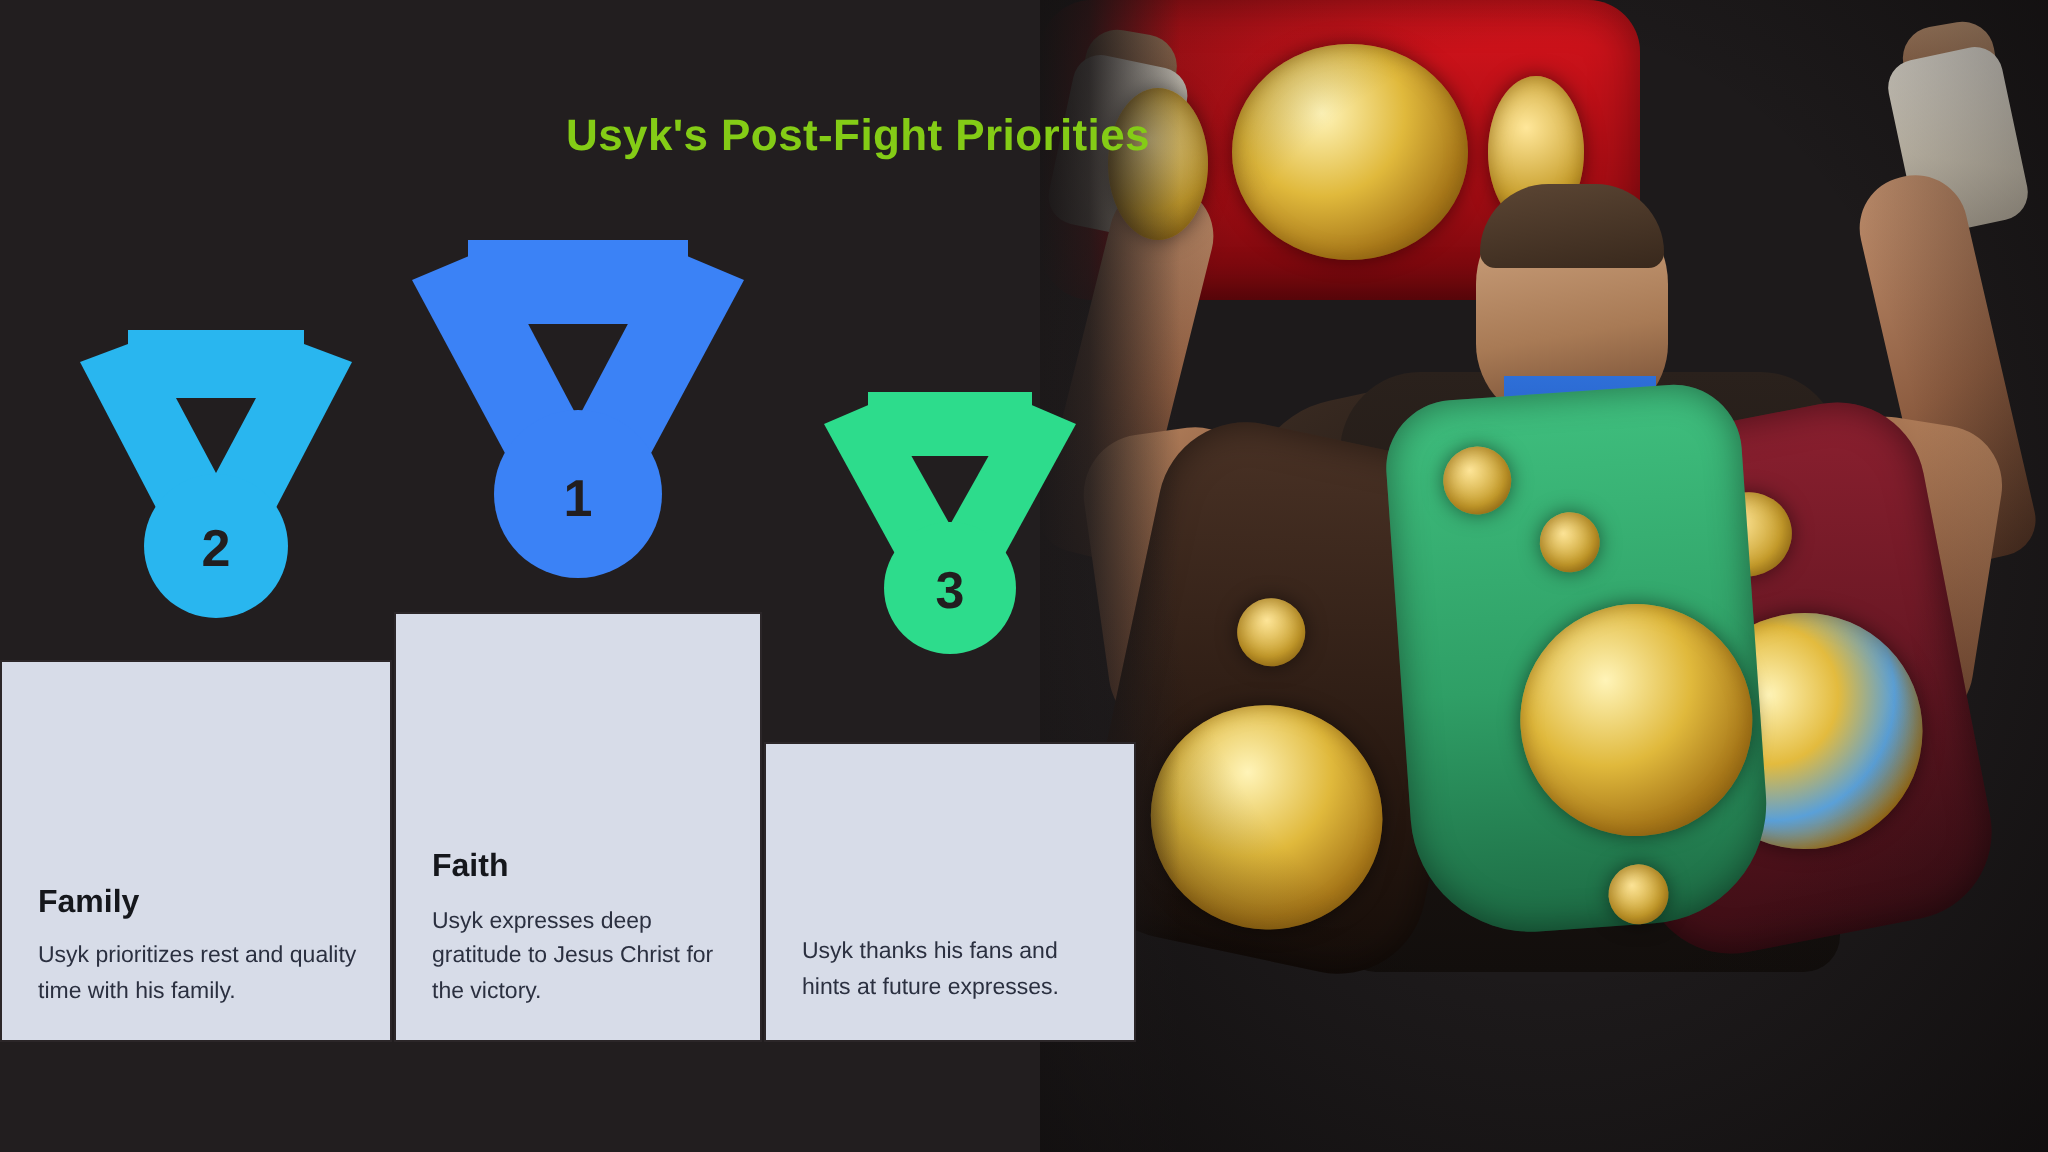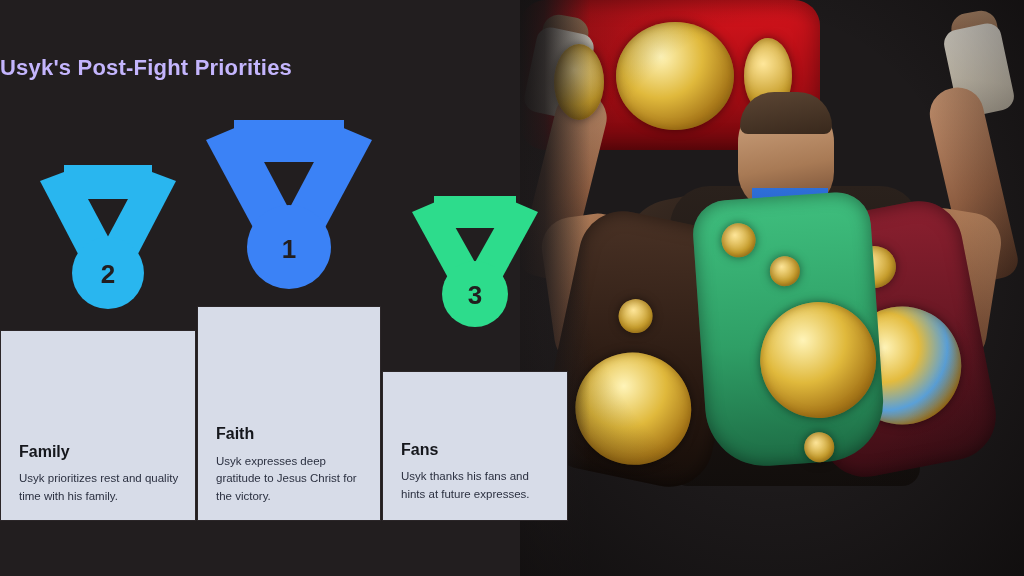--- a/index.html
+++ b/index.html
@@ -82,22 +82,22 @@
   .p-front{left:96px;top:22px;width:118px;height:108px;}
   .p-mini{width:34px;height:34px;}
   .p-oval{border-radius:50%;
           background:radial-gradient(circle at 40% 34%,#ffe79a,#c9a02e 60%,#7d5a12);}
 
   .vignette{position:absolute;inset:0;z-index:45;pointer-events:none;
     background:radial-gradient(ellipse 78% 84% at 50% 44%,rgba(0,0,0,0) 48%,rgba(10,8,8,.75) 100%);}
 
   
   .title{
-    position:absolute;left:0;top:55px;width:575px;text-align:left;
-    color:#c4b5fd;font-size:22px;font-weight:bold;letter-spacing:.2px;z-index:60;
+    position:absolute;left:0;top:55px;width:575px;text-align:right;
+    color:#84cc16;font-size:22px;font-weight:bold;letter-spacing:.2px;z-index:60;
   }
 
   
   .medal{position:absolute;z-index:55;}
   .medal svg{display:block;overflow:visible;}
   .medal-num{font-size:26px;font-weight:bold;}
 
   
   .card{
     position:absolute;background:#d7dce8;border:1px solid #2b2628;box-sizing:border-box;
@@ -206,18 +206,17 @@
 
   <div class="card card-1">
     <div class="card-inner">
       <div class="card-h">Family</div>
       <div class="card-p">Usyk prioritizes rest and quality time with his family.</div>
     </div>
   </div>
 
   <div class="card card-3">
     <div class="card-inner">
-      <div class="card-h">Fans</div>
       <div class="card-p">Usyk thanks his fans and hints at future expresses.</div>
     </div>
   </div>
 
 </div>
 
 </body></html>

